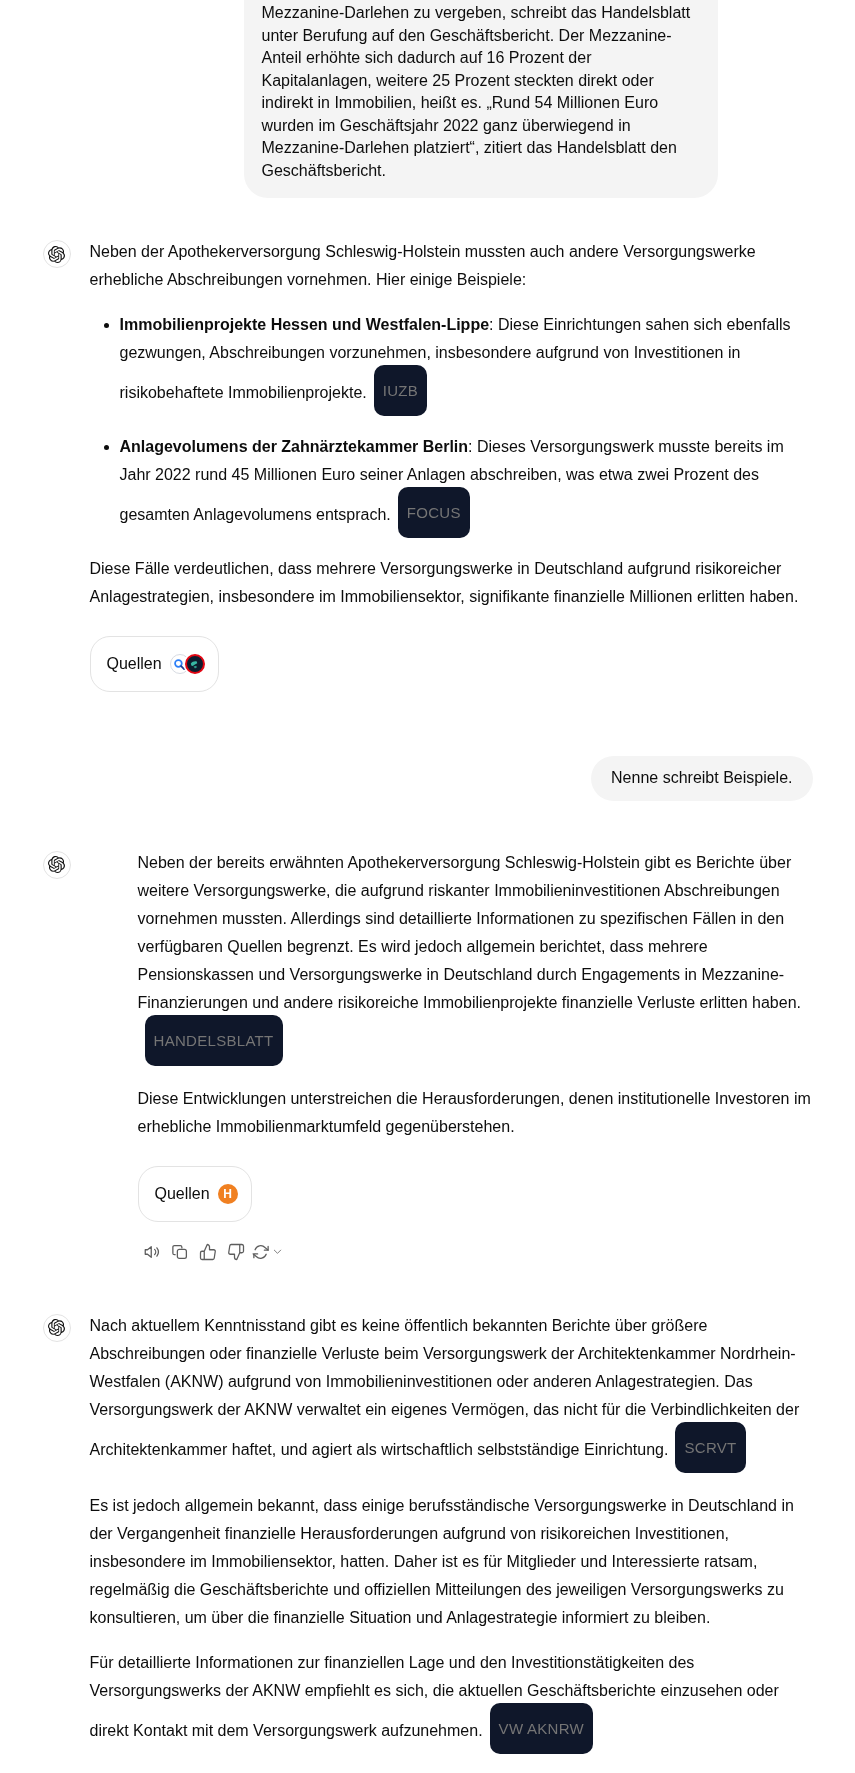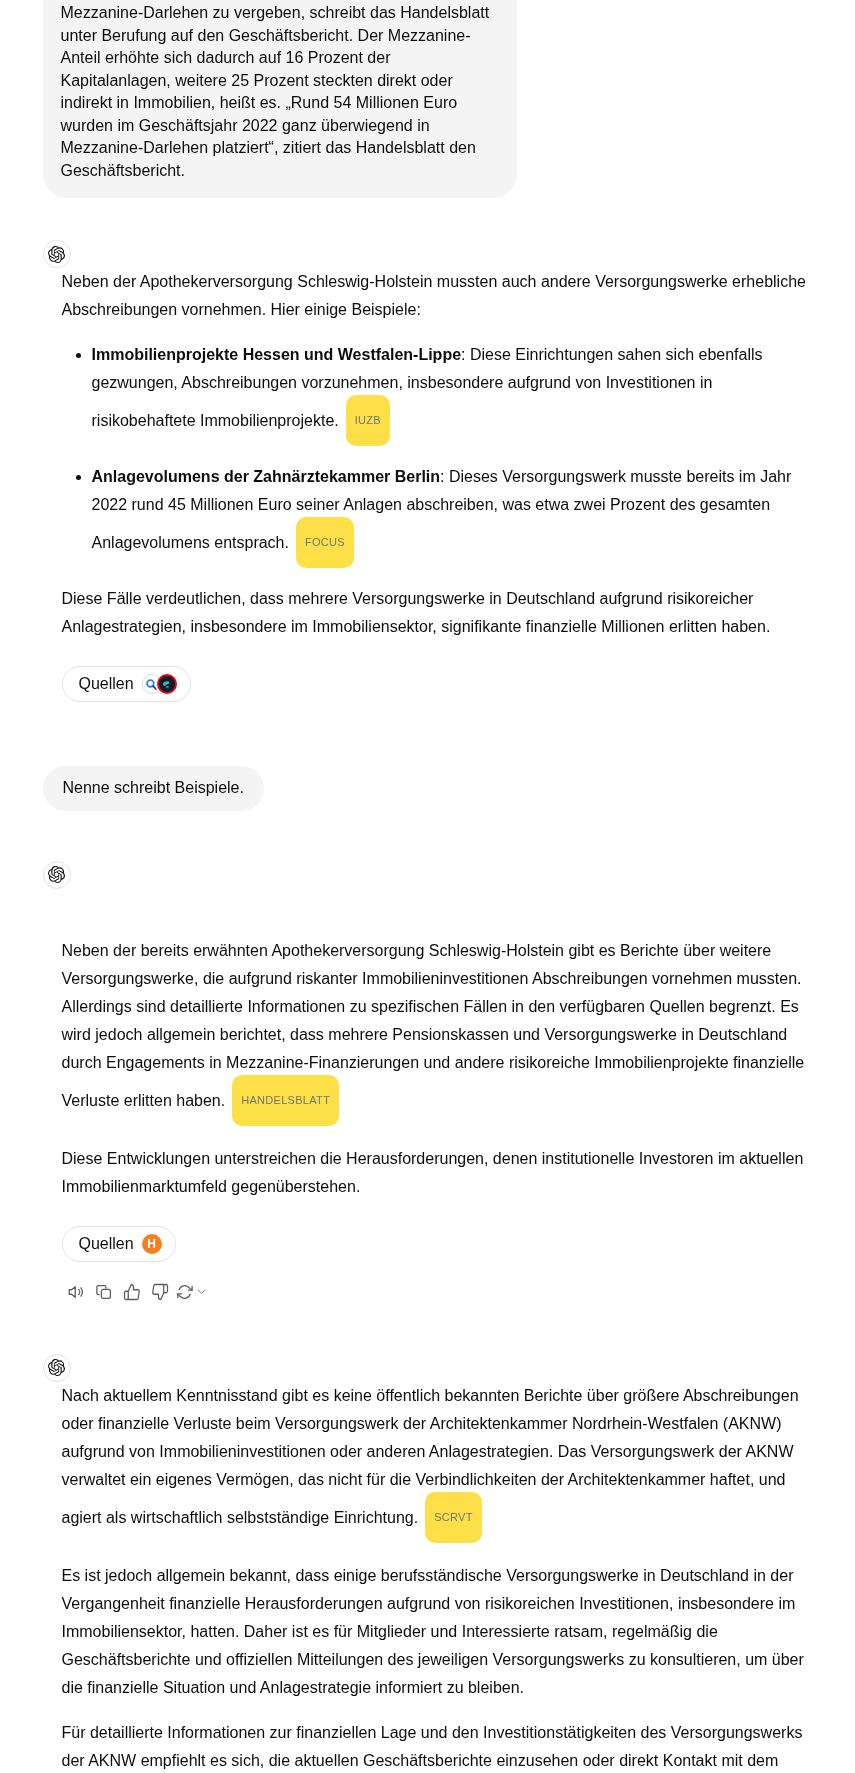--- a/index.html
+++ b/index.html
@@ -4,58 +4,58 @@
 <style>
   html,body{margin:0;padding:0;background:#ffffff;}
   body{
     width:855px;height:1773px;overflow:hidden;
     font-family:"Liberation Sans","DejaVu Sans",sans-serif;
     color:#0d0d0d;
     -webkit-font-smoothing:antialiased;
   }
   .chat{width:770px;margin:0 auto;}
   
-  .user-row{display:flex;}
+  .user-row{display:flex;justify-content:flex-end;}
   .bubble{
     background:#f4f4f4;border-radius:24px;
     font-size:16px;line-height:22.5px;color:#0d0d0d;
     padding:11px 20px;max-width:540px;box-sizing:border-box;
   }
   .bubble p{margin:0;}
   .bubble p + p{margin-top:22px;}
   .bubble-first{
     width:474px;margin-right:95px;
     border-radius:0 0 24px 24px;
     padding:2px 18px 16px 18px;
   }
   
-  .assistant{display:flex;align-items:flex-start;flex-direction:column;}
+  .assistant{display:flex;align-items:flex-start;}
   .avatar{
     flex:0 0 26px;width:26px;height:26px;border-radius:50%;
     border:1px solid #e3e3e3;display:flex;align-items:center;justify-content:center;
     margin-top:2px;background:#fff;
   }
   .avatar svg{width:17px;height:17px;}
   .a-content{flex:1;margin-left:19px;font-size:16px;line-height:28px;}
   .a-content p{margin:0 0 17px 0;}
   .a-content ul{margin:0 0 10px 0;padding-left:30px;}
   .a-content li{margin:0 0 15px 0;}
   .a-content strong{font-weight:700;}
   
   .badge{
-    display:inline-block;background:#fde047;color:#757575;
-    font-size:11px;line-height:11px;letter-spacing:.3px;
+    display:inline-block;background:#0f172a;color:#757575;
+    font-size:15px;line-height:11px;letter-spacing:.3px;
     padding:20px 9px;border-radius:10px;margin-left:7px;
     transform:translateY(-2px);white-space:nowrap;cursor:pointer;
   }
   
   .quellen{
     display:inline-flex;align-items:center;gap:8px;
     background:#fff;border:1px solid #e3e3e3;border-radius:20px;
-    height:36px;padding:0 13px 0 16px;cursor:pointer;
+    height:56px;padding:0 13px 0 16px;cursor:pointer;
     font-size:16px;font-weight:500;color:#0d0d0d;
     font-family:inherit;margin-top:8px;justify-content:center;
   }
   .favicons{display:flex;align-items:center;}
   .fav{
     width:20px;height:20px;border-radius:50%;
     display:flex;align-items:center;justify-content:center;
     background:#fff;box-sizing:border-box;
   }
   .fav + .fav{margin-left:-5px;box-shadow:0 0 0 1.5px #fff;}
@@ -137,21 +137,21 @@
   </div>
 
   <div class="assistant sp-a2">
     <div class="avatar">
       <svg viewBox="0 0 24 24" fill="#0d0d0d">
           <path d="M22.2819 9.8211a5.9847 5.9847 0 0 0-.5157-4.9108 6.0462 6.0462 0 0 0-6.5098-2.9A6.0651 6.0651 0 0 0 4.9807 4.1818a5.9847 5.9847 0 0 0-3.9977 2.9 6.0462 6.0462 0 0 0 .7427 7.0966 5.98 5.98 0 0 0 .511 4.9107 6.051 6.051 0 0 0 6.5146 2.9001A5.9847 5.9847 0 0 0 13.2599 24a6.0557 6.0557 0 0 0 5.7718-4.2058 5.9894 5.9894 0 0 0 3.9977-2.9001 6.0557 6.0557 0 0 0-.7475-7.073zm-9.022 12.6081a4.4755 4.4755 0 0 1-2.8764-1.0408l.1419-.0804 4.7783-2.7582a.7948.7948 0 0 0 .3927-.6813v-6.7369l2.02 1.1686a.071.071 0 0 1 .038.052v5.5826a4.504 4.504 0 0 1-4.4945 4.4944zm-9.6607-4.1254a4.4708 4.4708 0 0 1-.5346-3.0137l.142.0852 4.783 2.7582a.7712.7712 0 0 0 .7806 0l5.8428-3.3685v2.3324a.0804.0804 0 0 1-.0332.0615L9.74 19.9502a4.4992 4.4992 0 0 1-6.1408-1.6464zM2.3408 7.8956a4.485 4.485 0 0 1 2.3655-1.9728V11.6a.7664.7664 0 0 0 .3879.6765l5.8144 3.3543-2.0201 1.1685a.0757.0757 0 0 1-.071 0l-4.8303-2.7865A4.504 4.504 0 0 1 2.3408 7.8956zm16.5963 3.8558L13.1038 8.364l2.0154-1.1639a.0757.0757 0 0 1 .071 0l4.8303 2.7913a4.4944 4.4944 0 0 1-.6765 8.1042v-5.6772a.79.79 0 0 0-.4069-.667zm2.0107-3.0231l-.142-.0852-4.7735-2.7818a.7759.7759 0 0 0-.7854 0L9.409 9.2297V6.8974a.0662.0662 0 0 1 .0284-.0615l4.8303-2.7866a4.4992 4.4992 0 0 1 6.6802 4.66zM8.3065 12.863l-2.02-1.1638a.0804.0804 0 0 1-.038-.0567V6.0742a4.4992 4.4992 0 0 1 7.3757-3.4537l-.142.0805L8.704 5.459a.7948.7948 0 0 0-.3927.6813zm1.0976-2.3654l2.602-1.4998 2.6069 1.4998v2.9994l-2.5974 1.4997-2.6067-1.4997z"></path>
         </svg>
     </div>
     <div class="a-content">
       <p><span>Neben der bereits erwähnten Apothekerversorgung Schleswig-Holstein gibt es Berichte über weitere Versorgungswerke, die aufgrund riskanter Immobilieninvestitionen Abschreibungen vornehmen mussten. Allerdings sind detaillierte Informationen zu spezifischen Fällen in den verfügbaren Quellen begrenzt. Es wird jedoch allgemein berichtet, dass mehrere Pensionskassen und Versorgungswerke in Deutschland durch Engagements in Mezzanine-Finanzierungen und andere risikoreiche Immobilienprojekte finanzielle Verluste erlitten haben.</span><span class="badge">HANDELSBLATT</span></p>
-      <p>Diese Entwicklungen unterstreichen die Herausforderungen, denen institutionelle Investoren im aktuellen Immobilienmarktumfeld gegenüberstehen.</p>
+      <p>Diese Entwicklungen unterstreichen die Herausforderungen, denen institutionelle Investoren im erhebliche Immobilienmarktumfeld gegenüberstehen.</p>
       <button class="quellen">
         <span>Quellen</span>
         <span class="favicons">
           <span class="fav fav-hb">H</span>
         </span>
       </button>
       <div class="actions">
         <span class="act">
           <svg viewBox="0 0 24 24">
               <path d="M11 5 6 9H3v6h3l5 4z"></path>

